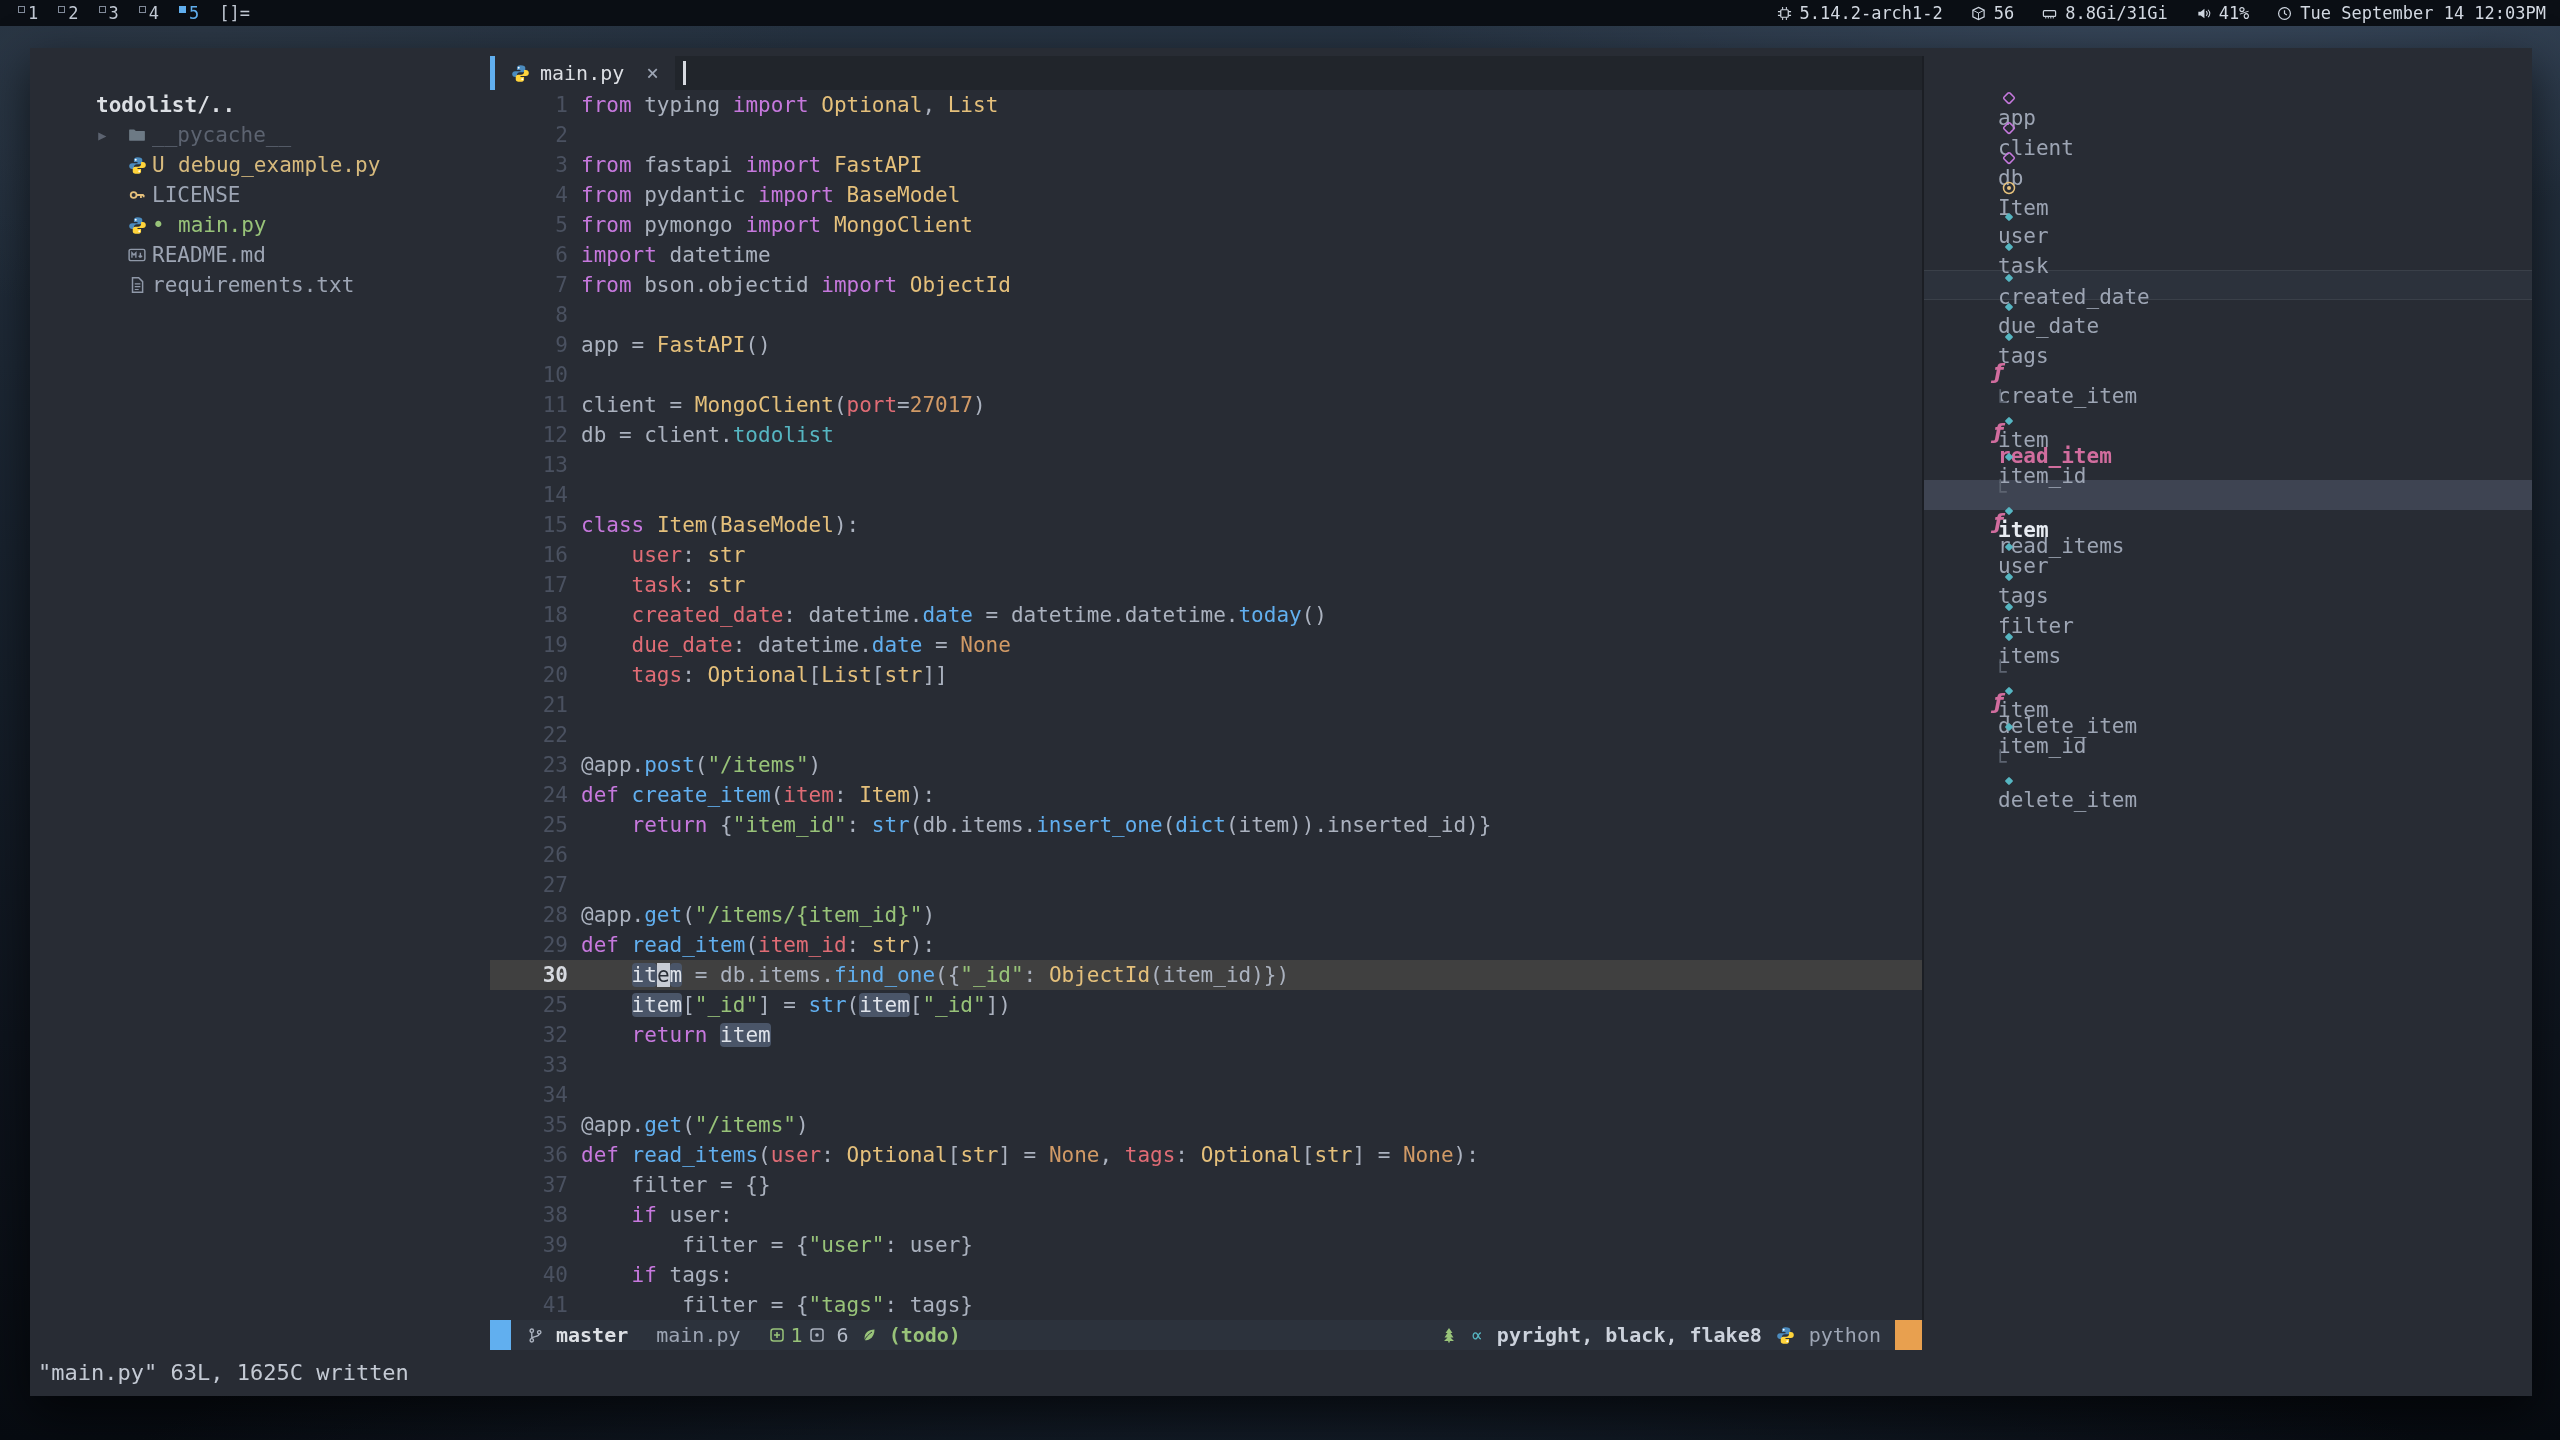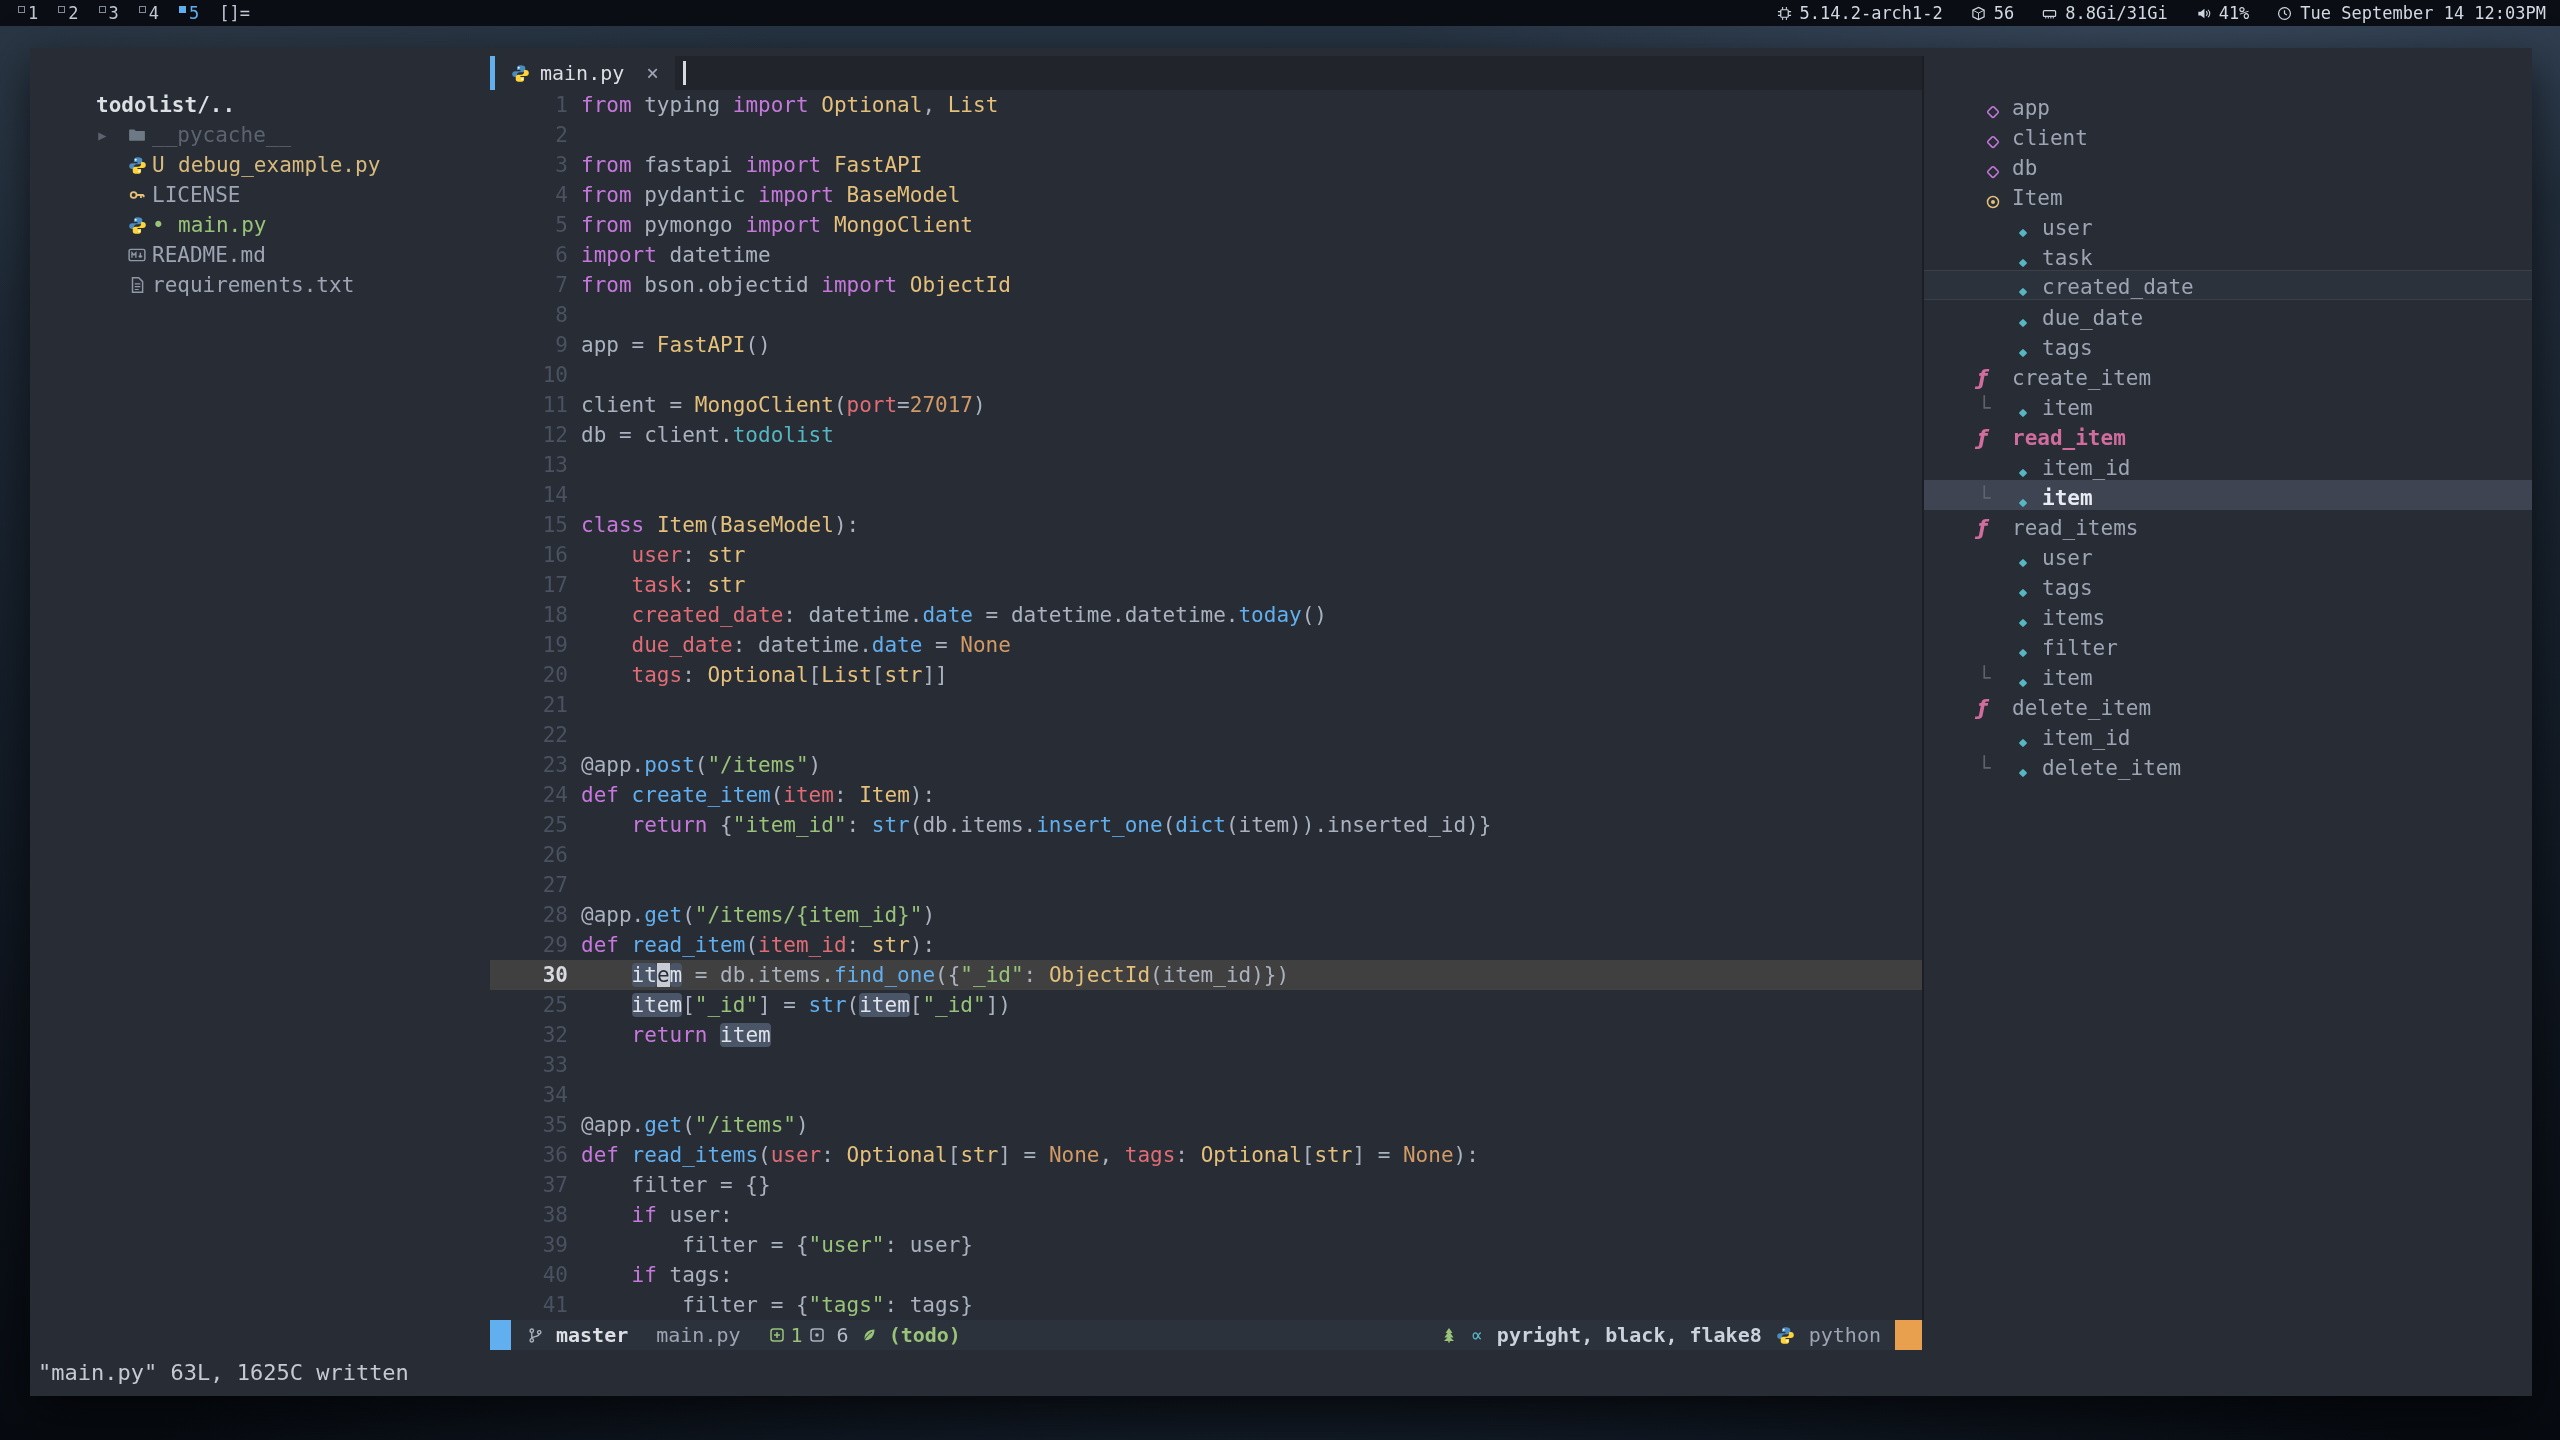--- a/index.html
+++ b/index.html
@@ -53,21 +53,21 @@
   .lc{margin-left:13px;}
   .line.cur{background:#404040;}
   .line.cur .ln{color:#d7dae0;font-weight:bold;}
   .t-k{color:#c678dd;} .t-f{color:#abb2bf;} .t-t{color:#e5c07b;} .t-s{color:#98c379;}
   .t-n{color:#d19a66;} .t-b{color:#61afef;} .t-r{color:#e06c75;} .t-c{color:#56b6c2;margin-top:44px;}
   .t-h{background:#4a5568;color:#dfe3ea;border-radius:4px;}
   .t-C{background:#c8ccd4;color:#282c34;}
   
   .vsep{position:absolute;left:1892px;top:8px;width:2px;height:1264px;background:#1b1e24;}
   .symbols{position:absolute;left:1894px;top:42px;width:608px;font-size:21px;}
-  .srow{height:30px;display:flex;align-items:flex-end;padding-left:54px;color:#9da5b4;cursor:pointer;white-space:pre;box-sizing:border-box;}
+  .srow{height:30px;display:flex;align-items:flex-start;padding-left:70px;color:#9da5b4;cursor:pointer;white-space:pre;box-sizing:border-box;flex-direction:column;}
   .srow .icon{width:30px;flex:none;}
   .sconn{width:30px;color:#5c6370;flex:none;}
   .sspace{width:30px;flex:none;}
   .slabel{margin-left:4px;}
   .ficon{width:30px;flex:none;color:#d16d9e;font-style:italic;font-weight:bold;font-family:"DejaVu Sans",sans-serif;}
   .s-active-fn .slabel{color:#d16d9e;font-weight:bold;}
   .s-current{background:#3e4452;}
   .s-current .slabel{color:#e8ecf2;font-weight:bold;}
   .s-soft{background:#2c323c;border-top:1px solid #3a4049;border-bottom:1px solid #3a4049;}
   
@@ -310,24 +310,24 @@
             </svg></span><span class="slabel">item</span></div>
         <div class="srow"><span class="ficon">ƒ</span><span class="slabel">read_items</span></div>
         <div class="srow"><span class="sspace"></span><span class="icon"><svg viewBox="0 0 16 16" width="14" height="14">
               <rect x="4.5" y="4.5" width="7" height="7" rx="1.2" transform="rotate(45 8 8)" fill="#56b6c2"></rect>
             </svg></span><span class="slabel">user</span></div>
         <div class="srow"><span class="sspace"></span><span class="icon"><svg viewBox="0 0 16 16" width="14" height="14">
               <rect x="4.5" y="4.5" width="7" height="7" rx="1.2" transform="rotate(45 8 8)" fill="#56b6c2"></rect>
             </svg></span><span class="slabel">tags</span></div>
         <div class="srow"><span class="sspace"></span><span class="icon"><svg viewBox="0 0 16 16" width="14" height="14">
               <rect x="4.5" y="4.5" width="7" height="7" rx="1.2" transform="rotate(45 8 8)" fill="#56b6c2"></rect>
+            </svg></span><span class="slabel">filter</span></div>
+        <div class="srow"><span class="sspace"></span><span class="icon"><svg viewBox="0 0 16 16" width="14" height="14">
+              <rect x="4.5" y="4.5" width="7" height="7" rx="1.2" transform="rotate(45 8 8)" fill="#56b6c2"></rect>
             </svg></span><span class="slabel">items</span></div>
-        <div class="srow"><span class="sspace"></span><span class="icon"><svg viewBox="0 0 16 16" width="14" height="14">
-              <rect x="4.5" y="4.5" width="7" height="7" rx="1.2" transform="rotate(45 8 8)" fill="#56b6c2"></rect>
-            </svg></span><span class="slabel">filter</span></div>
         <div class="srow"><span class="sconn">└</span><span class="icon"><svg viewBox="0 0 16 16" width="14" height="14">
               <rect x="4.5" y="4.5" width="7" height="7" rx="1.2" transform="rotate(45 8 8)" fill="#56b6c2"></rect>
             </svg></span><span class="slabel">item</span></div>
         <div class="srow"><span class="ficon">ƒ</span><span class="slabel">delete_item</span></div>
         <div class="srow"><span class="sspace"></span><span class="icon"><svg viewBox="0 0 16 16" width="14" height="14">
               <rect x="4.5" y="4.5" width="7" height="7" rx="1.2" transform="rotate(45 8 8)" fill="#56b6c2"></rect>
             </svg></span><span class="slabel">item_id</span></div>
         <div class="srow"><span class="sconn">└</span><span class="icon"><svg viewBox="0 0 16 16" width="14" height="14">
               <rect x="4.5" y="4.5" width="7" height="7" rx="1.2" transform="rotate(45 8 8)" fill="#56b6c2"></rect>
             </svg></span><span class="slabel">delete_item</span></div>

